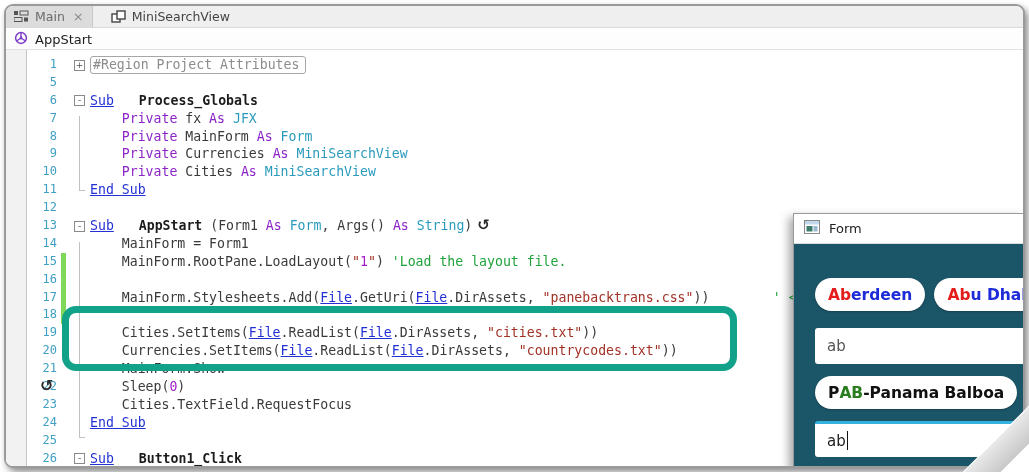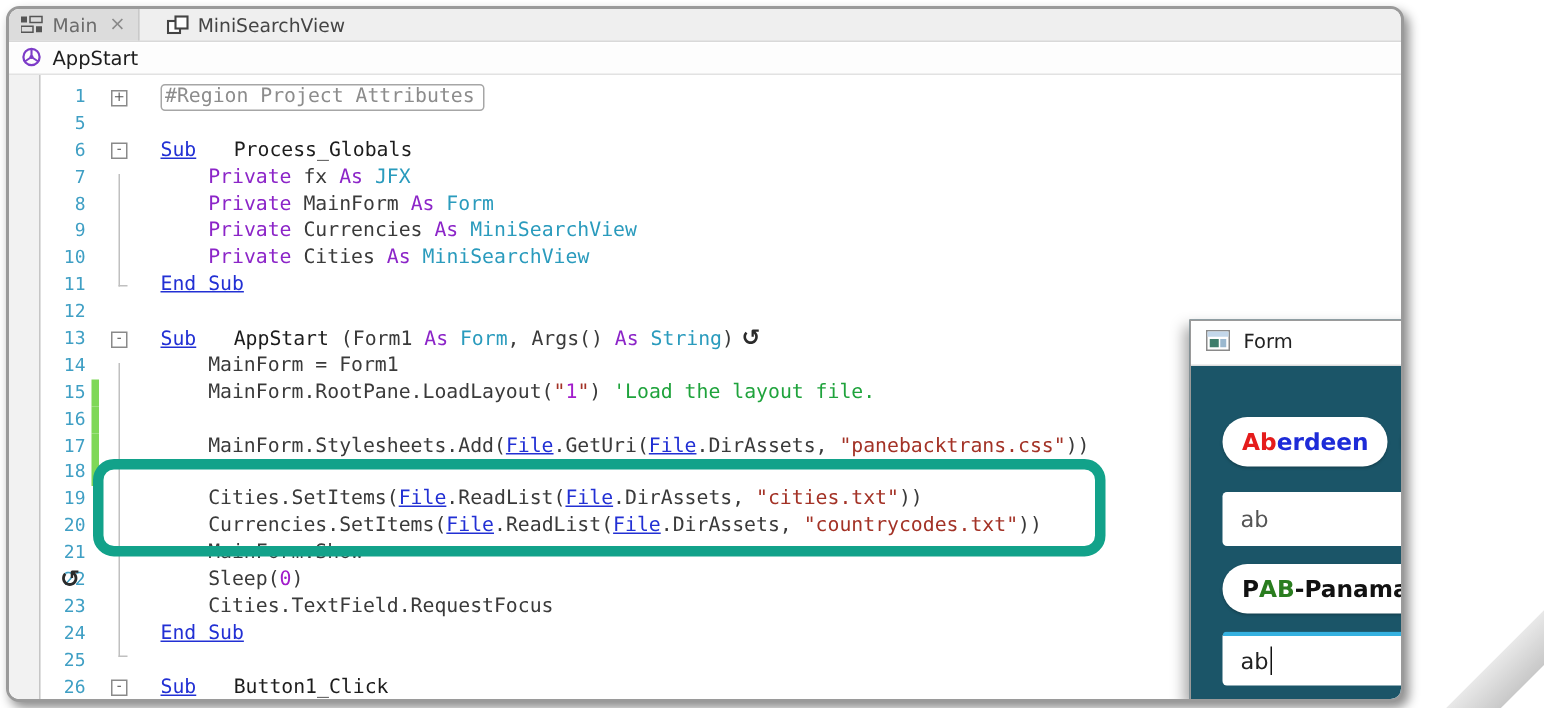--- a/index.html
+++ b/index.html
@@ -1,19 +1,19 @@
 <!DOCTYPE html>
 <html><head>
 <meta charset="utf-8">
 <style>
   * { margin:0; padding:0; box-sizing:border-box; }
   html,body { background:#fff; width:1029px; height:472px; overflow:hidden;
               font-family:"DejaVu Sans", sans-serif; }
 
-  .frame { position:absolute; left:4px; top:4px; width:932px; height:464px;
+  .frame { position:absolute; left:4px; top:4px; width:1021px; height:464px;
            background:#fff; border:2px solid #9a9a9a; border-radius:9px; overflow:hidden;
            box-shadow:3px 4px 7px rgba(0,0,0,.45); }
 
   
   .tabbar { position:absolute; left:0; top:0; right:0; height:22px; background:#efefef;
             border-bottom:1px solid #d9d9d9; display:flex; align-items:stretch; }
   .tab { display:flex; align-items:center; gap:6px; padding:0 8px; font-size:12.5px; color:#444; }
   .tab.active { background:#dcdcdc; color:#6b6b6b; border-right:1px solid #c9c9c9; }
   .tab .close { color:#8a8a8a; font-size:13px; margin-left:2px; cursor:default; }
   .tabicon { width:15px; height:13px; display:inline-block; }
@@ -29,31 +29,31 @@
                border-right:1px solid #c6c6c6; }
   .rows { position:absolute; left:0; top:6px; right:0; }
   .row { position:relative; height:17.9px; white-space:pre;
          font-family:"DejaVu Sans Mono", monospace; font-size:13.2px; line-height:17.9px; }
   .lnum { position:absolute; left:0; top:0; width:51px; text-align:right; color:#3f9fc4;
           font-size:12px; font-family:"DejaVu Sans Mono", monospace; }
   .gbar { position:absolute; left:55px; top:0; width:5px; height:100%; background:#7fd858; }
   .fold { position:absolute; left:68px; top:3.5px; width:11px; height:11px; border:1px solid #8a8a8a;
           background:#fff; font-size:9px; line-height:9px; text-align:center; color:#555;
           font-family:"DejaVu Sans", sans-serif; }
-  .ltext { position:absolute; left:101px; top:0;text-align:right; }
+  .ltext { position:absolute; left:84px; top:0;text-align:right; }
   .regionbox { border:1px solid #a6a6a6; border-radius:3px; padding:0 6px 1px 2px; }
   .resume-inline { font-family:"DejaVu Sans", sans-serif; font-weight:bold; font-size:15px;
                    color:#2b2b2b; margin-left:5px; }
   .resume-margin { position:absolute; left:34px; top:-1px; font-family:"DejaVu Sans", sans-serif;
                    font-weight:bold; font-size:16px; color:#2b2b2b; }
   .guide { position:absolute; width:1px; background:#c0c0c0; left:73px; }
   .guide .tick { position:absolute; bottom:0; left:0; width:6px; height:1px; background:#c0c0c0; }
 
   .t-kw  { color:#2230d4;text-decoration:underline; }
-  .t-sub { color:#1c1c1c; font-weight:normal;padding-left:17px; }
+  .t-sub { color:#1c1c1c; font-weight:bold;padding-left:17px; }
   .t-pur { color:#8c25c8; }
   .t-typ { color:#2a9bbd; }
   .t-id  { color:#3a3a3a; }
   .t-str { color:#a33226; }
   .t-num { color:#a21ccb; }
   .t-com { color:#1fa33c;margin-top:38px; }
   .t-reg { color:#8c8c8c; }
 
   
   .callout { position:absolute; left:56px; top:256px; width:675px; height:65px;

